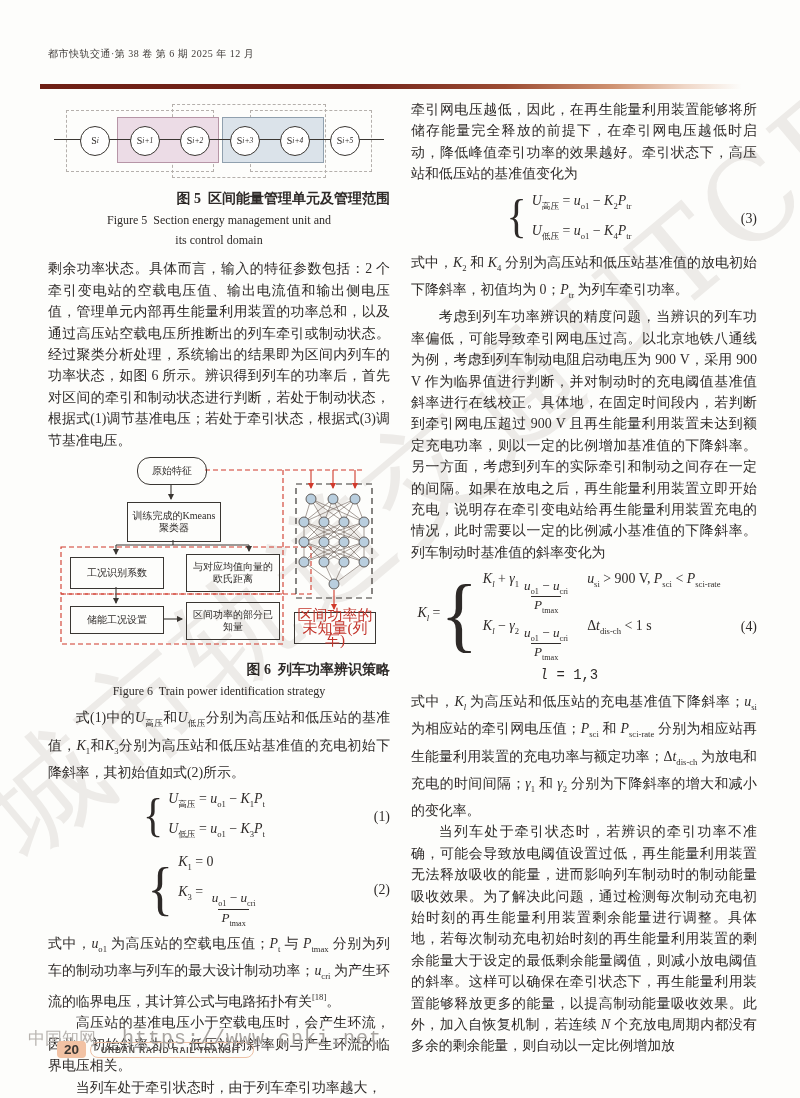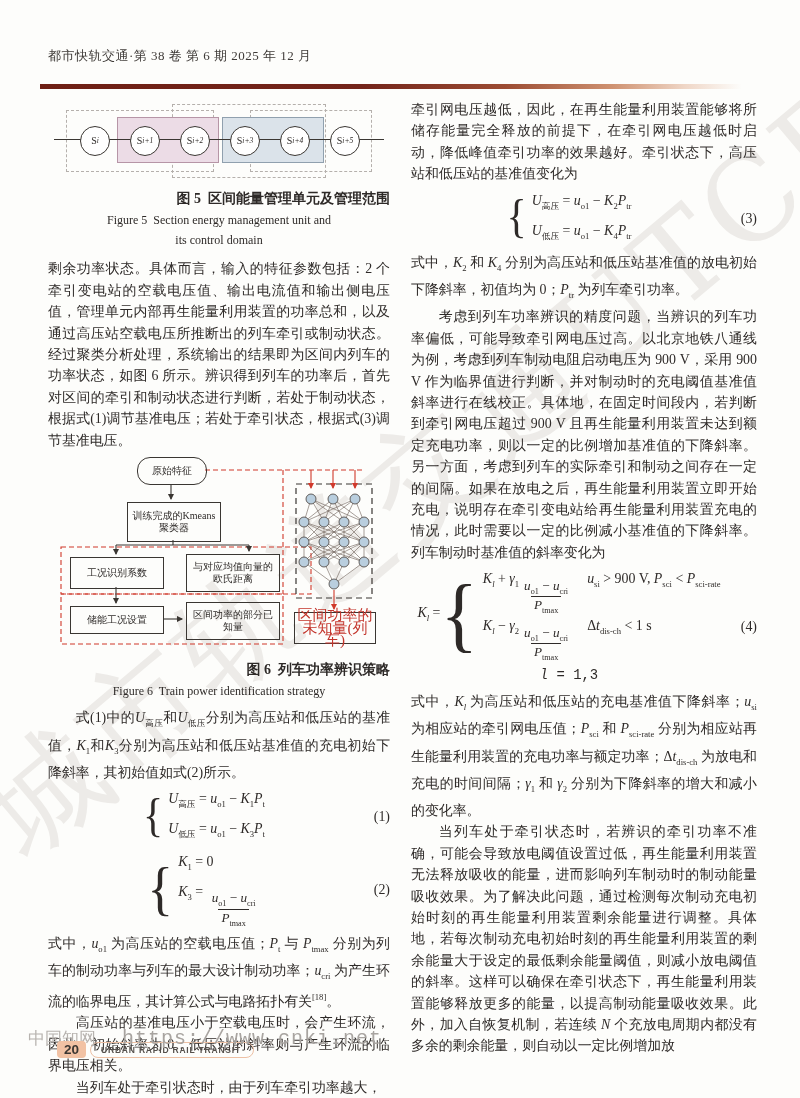--- a/index.html
+++ b/index.html
@@ -3,21 +3,21 @@
 <meta charset="utf-8">
 <style>
   html,body{margin:0;padding:0;background:#e9e9e9;}
   .page{position:relative;width:800px;height:1098px;background:#fdfdfb;margin:0 auto;
         font-family:"Liberation Serif","DejaVu Serif",serif;color:#2e2a28;overflow:hidden;}
   
   .wm{position:absolute;left:-50px;top:770px;font-size:118px;letter-spacing:6px;
       color:rgba(125,104,96,0.12);transform:rotate(-40deg);transform-origin:left top;
       white-space:nowrap;pointer-events:none;font-family:"DejaVu Serif",serif;}
   
-  .header-line{position:absolute;left:48px;top:47px;font-size:13px;color:#3f3b38;letter-spacing:.5px;}
+  .header-line{position:absolute;left:48px;top:47px;font-size:10px;color:#3f3b38;letter-spacing:.5px;}
   .header-rule{position:absolute;left:40px;top:84px;width:716px;height:4.5px;
       background:linear-gradient(90deg,#6e1f14 0%,#73241a 45%,#9c4c33 65%,#cf9271 80%,#efd6c6 90%,rgba(255,255,255,0) 98%);}
   
   .col{position:absolute;top:99px;text-align:justify;font-size:13.9px;line-height:21.4px;}
   .col-left{left:48px;width:342px;}
   .col-right{left:411px;width:346px;}
   .para{margin:0;text-indent:2em;}
   .para.noindent{text-indent:0;}
   sub{font-size:.62em;}
   sup{font-size:.62em;}

